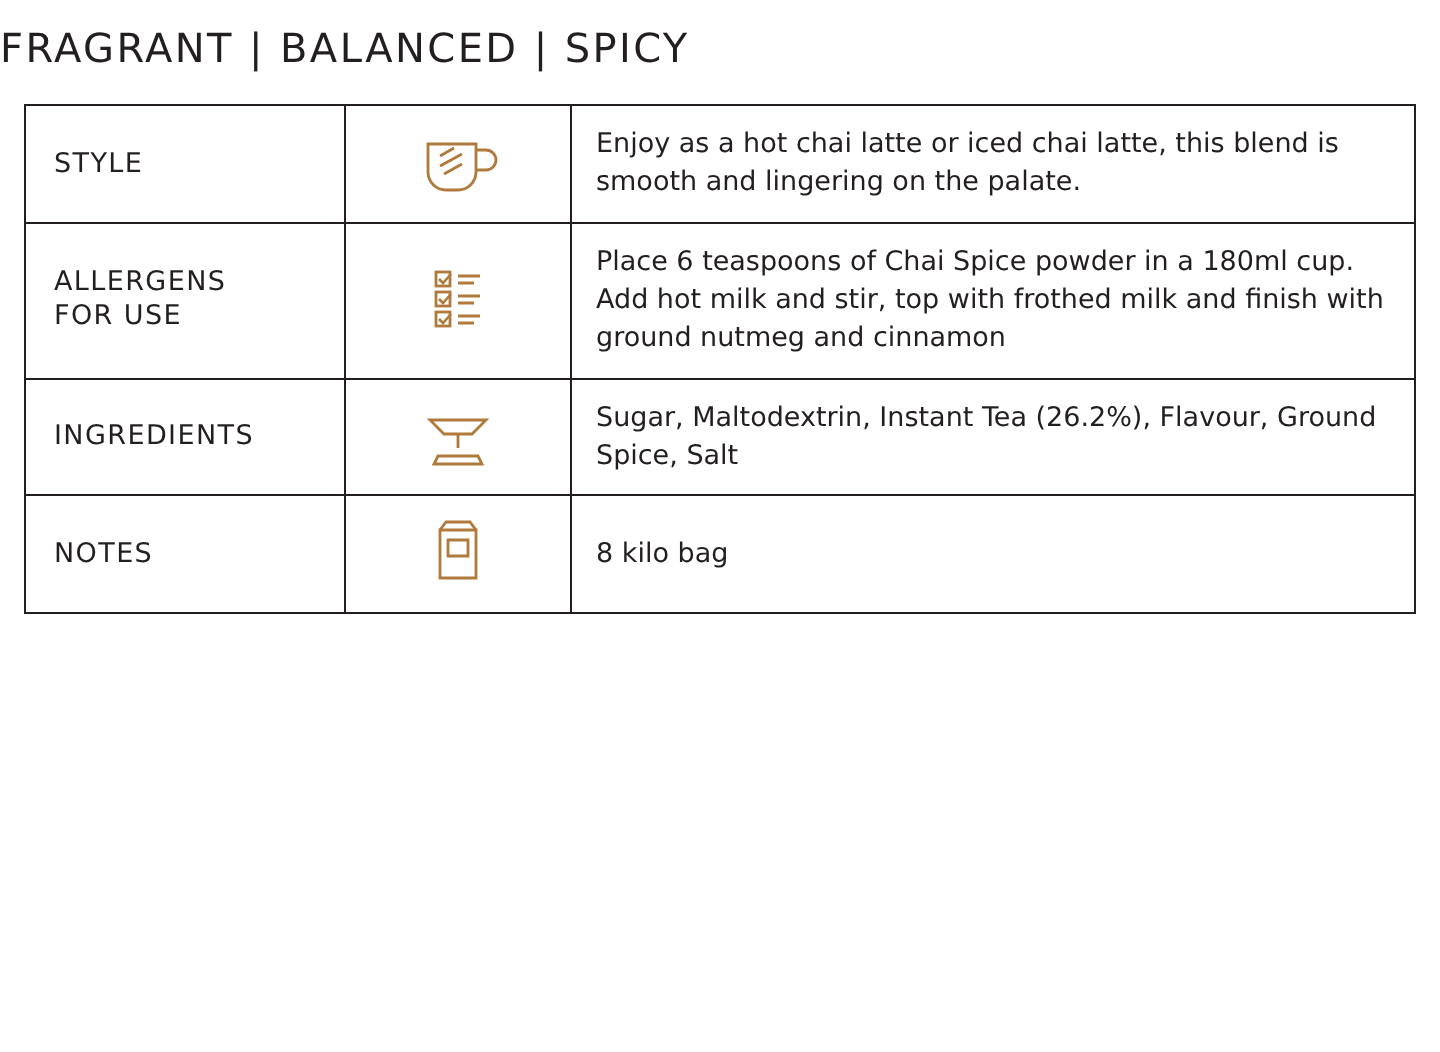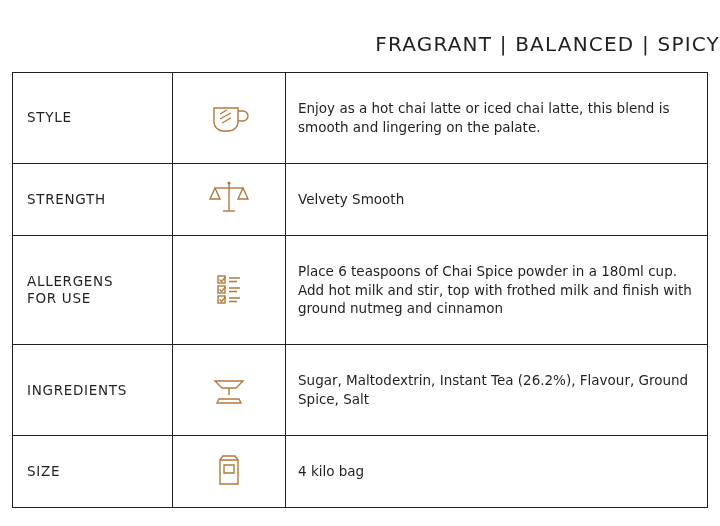--- a/index.html
+++ b/index.html
@@ -14,25 +14,25 @@
     color: #231f20;
     overflow: hidden;
   }
   .page {
     position: relative;
     width: 720px;
     height: 526px;
     box-sizing: border-box;
   }
   .headline {
-    text-align: right;
+    text-align: left;
     font-size: 20px;
     letter-spacing: 1.2px;
     color: #231f20;
-    padding-top: 32px;
+    padding-top: 12px;
     padding-bottom: 16px;
     font-weight: 400;
     font-family: "DejaVu Sans", sans-serif;
   }
   .spec-table {
     width: 696px;
     margin: 0 auto;
     border-collapse: collapse;
     table-layout: fixed;
     border-radius: 28px;
@@ -49,21 +49,21 @@
     letter-spacing: 0.7px;
     line-height: 1.25;
     color: #231f20;
   }
   .col-icon {
     width: 112px;
     text-align: center;
     padding: 6px 0 !important;
   }
   .col-value {
-    padding: 26px 12px !important;
+    padding: 10px 12px !important;
     font-size: 13.5px;
     line-height: 1.4;
     color: #231f20;
   }
   .icon-wrap {
     display: inline-block;
     line-height: 0;
   }
   .label-line {
     display: block;
@@ -90,39 +90,20 @@
             <svg width="46" height="42" viewBox="0 0 46 42" fill="none" stroke="#b07a3c" stroke-width="1.4">
               <path d="M8 13 h24 v14 a9 9 0 0 1 -9 9 h-6 a9 9 0 0 1 -9 -9 z"></path>
               <path d="M32 16 h5 a5 5 0 0 1 0 10 h-5"></path>
               <path d="M14 19 l7 -4 M14 24 l11 -6 M16 28 l9 -5"></path>
             </svg>
           </span>
         </td>
         <td class="col-value">Enjoy as a hot chai latte or iced chai latte, this blend is smooth and lingering on the palate.</td>
       </tr>
 
-      <tr>
-        <td class="col-label">
-          <span class="label-line">STRENGTH</span>
-        </td>
-        <td class="col-icon">
-          <span class="icon-wrap">
-            <svg width="46" height="42" viewBox="0 0 46 42" fill="none" stroke="#b07a3c" stroke-width="1.4">
-              <path d="M23 7 v26"></path>
-              <path d="M9 12 h28"></path>
-              <path d="M17 35 h12"></path>
-              <path d="M23 33 v2"></path>
-              <path d="M9 12 l-5 11 h10 z"></path>
-              <path d="M37 12 l-5 11 h10 z"></path>
-              <circle cx="23" cy="7" r="1.6" fill="#b07a3c" stroke="none"></circle>
-            </svg>
-          </span>
-        </td>
-        <td class="col-value">Velvety Smooth</td>
-      </tr>
 
 
       <tr>
         <td class="col-label">
           <span class="label-line">ALLERGENS
 FOR USE</span>
         </td>
         <td class="col-icon">
           <span class="icon-wrap">
             <svg width="46" height="42" viewBox="0 0 46 42" fill="none" stroke="#b07a3c" stroke-width="1.4">
@@ -153,29 +134,29 @@
               <path d="M13 31 h20 l2 4 h-24 z"></path>
             </svg>
           </span>
         </td>
         <td class="col-value">Sugar, Maltodextrin, Instant Tea (26.2%), Flavour, Ground Spice, Salt</td>
       </tr>
 
 
       <tr>
         <td class="col-label">
-          <span class="label-line">SIZE</span>
+          <span class="label-line">NOTES</span>
         </td>
         <td class="col-icon">
           <span class="icon-wrap">
             <svg width="46" height="42" viewBox="0 0 46 42" fill="none" stroke="#b07a3c" stroke-width="1.4">
               <path d="M14 11 h18 v24 h-18 z"></path>
               <path d="M14 11 l3 -4 h12 l3 4"></path>
               <path d="M18 16 h10 v8 h-10 z"></path>
             </svg>
           </span>
         </td>
-        <td class="col-value">4 kilo bag</td>
+        <td class="col-value">8 kilo bag</td>
       </tr>
 
     </tbody>
   </table>
 </div>
 
 </body></html>

